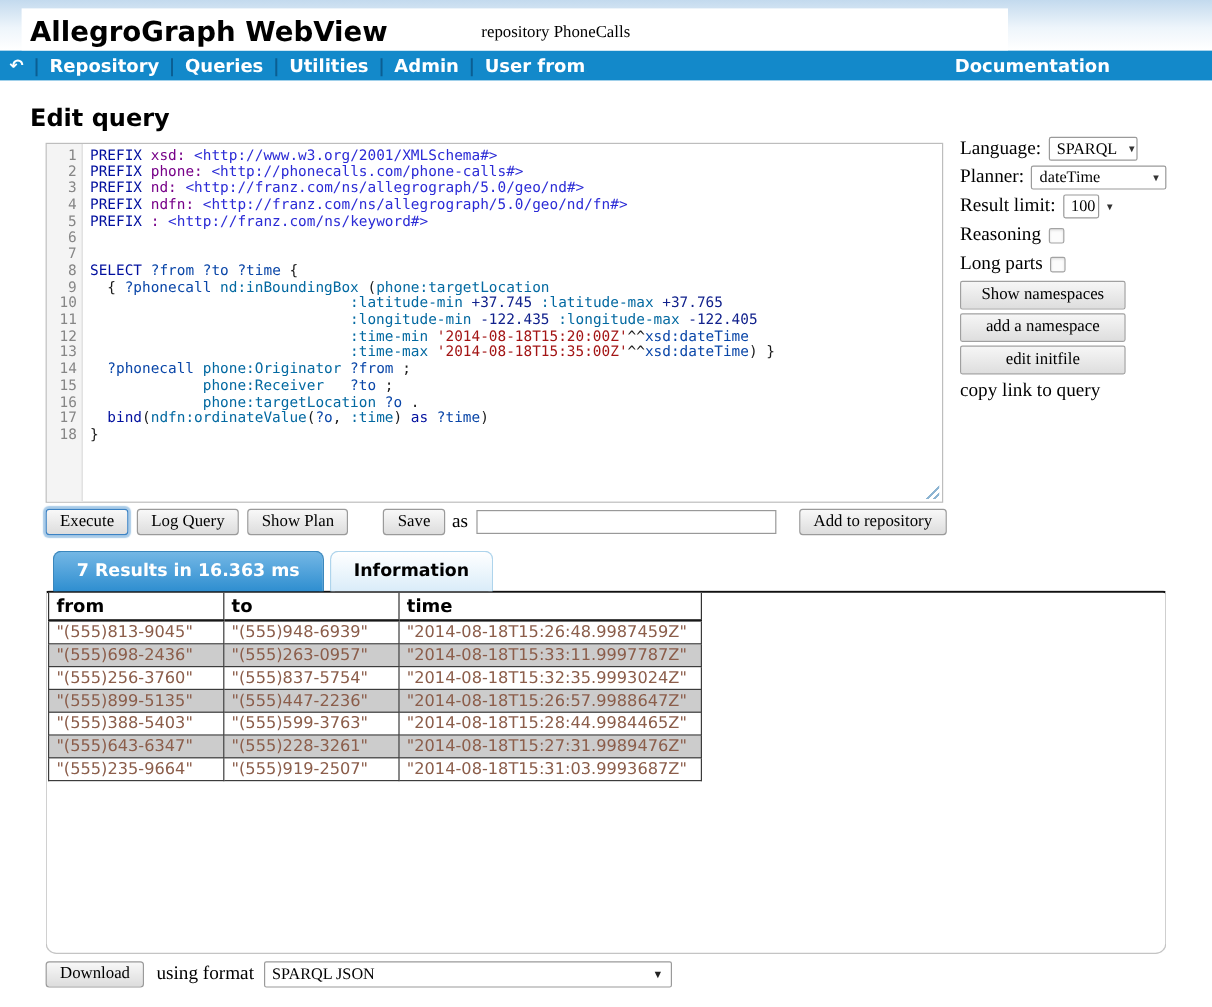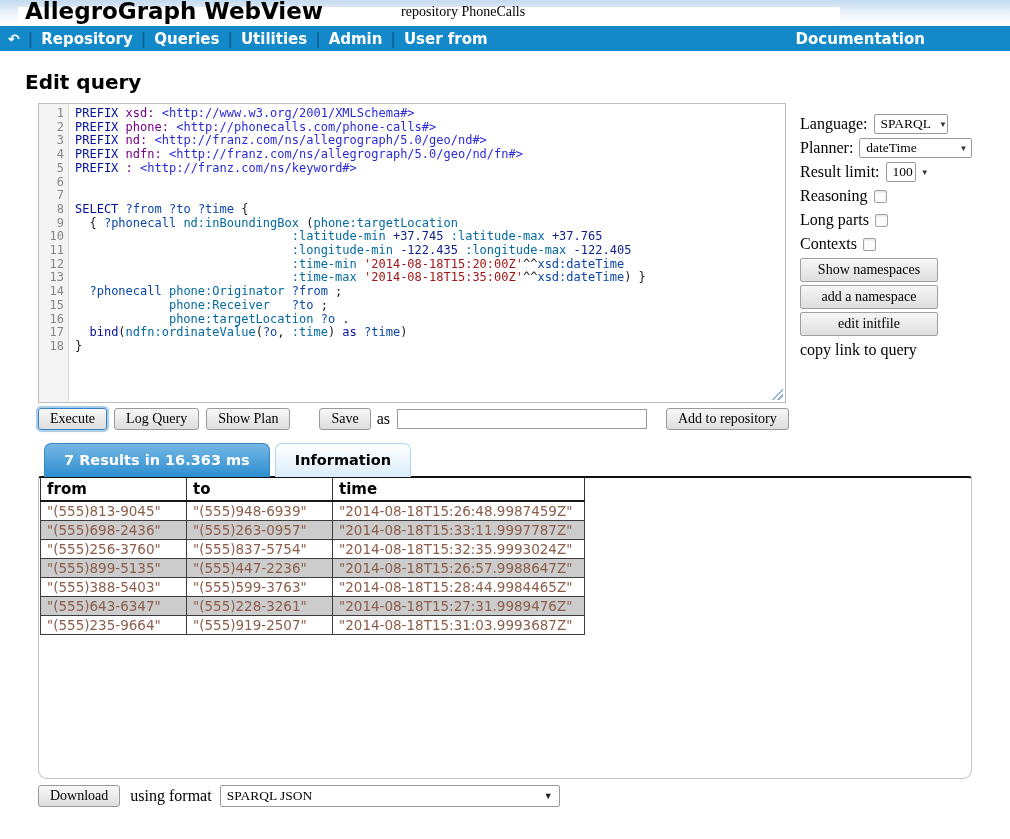--- a/index.html
+++ b/index.html
@@ -3,21 +3,21 @@
 <meta charset="utf-8">
 <style>
   * { box-sizing: border-box; }
   html,body { margin:0; padding:0; }
   body {
     width:1010px; height:839px; background:#fff; overflow:hidden;
     font-family:"Liberation Serif", serif; color:#000; position:relative;
   }
 
   
-  .header { height:26px; background:linear-gradient(#c3daee 0%, #eef5fb 55%, #ffffff 100%); position:relative;text-decoration:underline; }
+  .header { height:42px; background:linear-gradient(#c3daee 0%, #eef5fb 55%, #ffffff 100%); position:relative;text-decoration:underline; }
   .title-strip { position:absolute; left:18px; top:7px; right:170px; bottom:0; background:#fff; display:flex; align-items:flex-end; }
   .app-title { font-family:"DejaVu Sans", sans-serif; font-weight:bold; font-size:23px; margin:0 0 2px 7px; letter-spacing:0; }
   .repo-info { font-size:14px; margin:0 0 6px 78px; white-space:nowrap; }
 
   
   .nav { height:25px; background:#1389ca; display:flex; align-items:center;
          font-family:"DejaVu Sans", sans-serif; font-weight:bold; font-size:15px; color:#fff; }
   .nav-back { font-size:14px; margin-left:8px; cursor:pointer; line-height:1; }
   .nav-sep { color:#0b5e92; padding:0 8px; font-weight:bold; }
   .nav-item { color:#fff; cursor:pointer; }
@@ -169,24 +169,20 @@
     </span>
   </div>
   <div class="opt-row">
     <span class="lbl">Reasoning</span>
     <span class="checkbox"></span>
   </div>
   <div class="opt-row">
     <span class="lbl">Long parts</span>
     <span class="checkbox"></span>
   </div>
-  <div class="opt-row">
-    <span class="lbl">Contexts</span>
-    <span class="checkbox"></span>
-  </div>
   <button class="side-btn">Show namespaces</button>
   <button class="side-btn">add a namespace</button>
   <button class="side-btn">edit initfile</button>
   <div class="copy-link">copy link to query</div>
 </div>
 
 <div class="actions">
   <button class="btn focused">Execute</button>
   <button class="btn">Log Query</button>
   <button class="btn">Show Plan</button>

